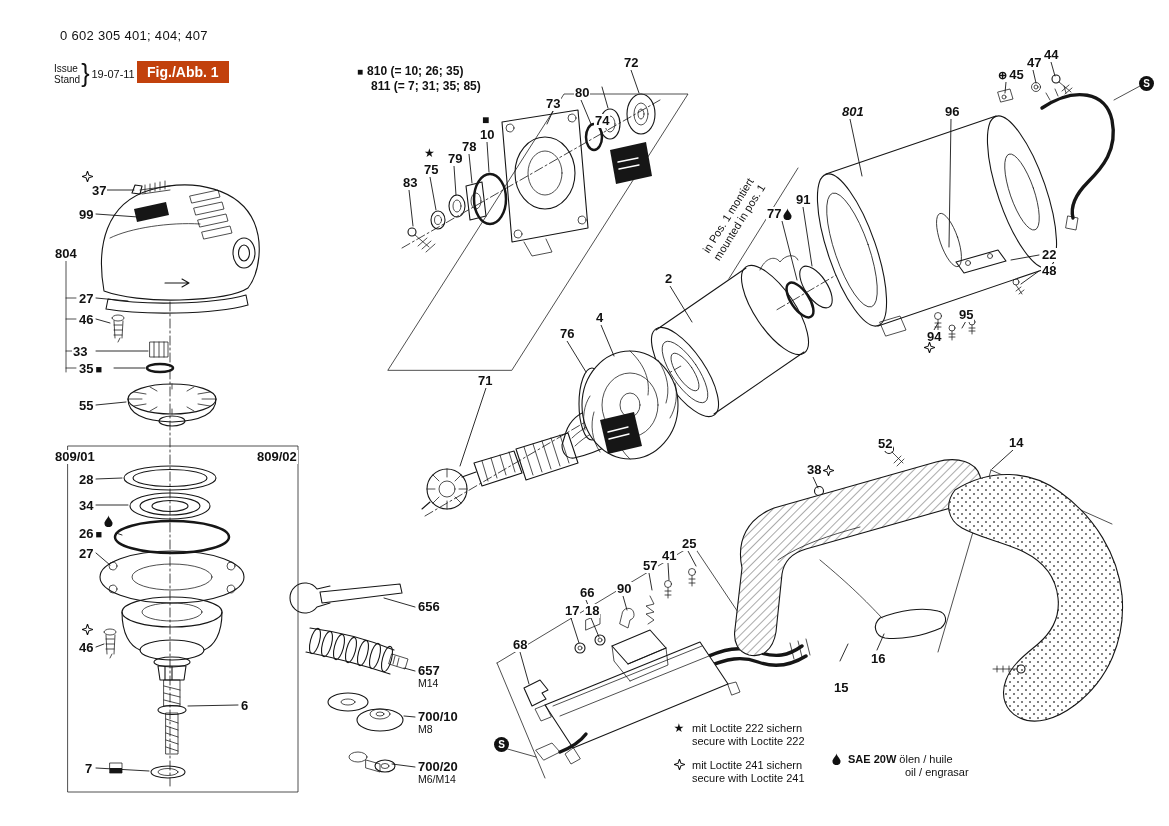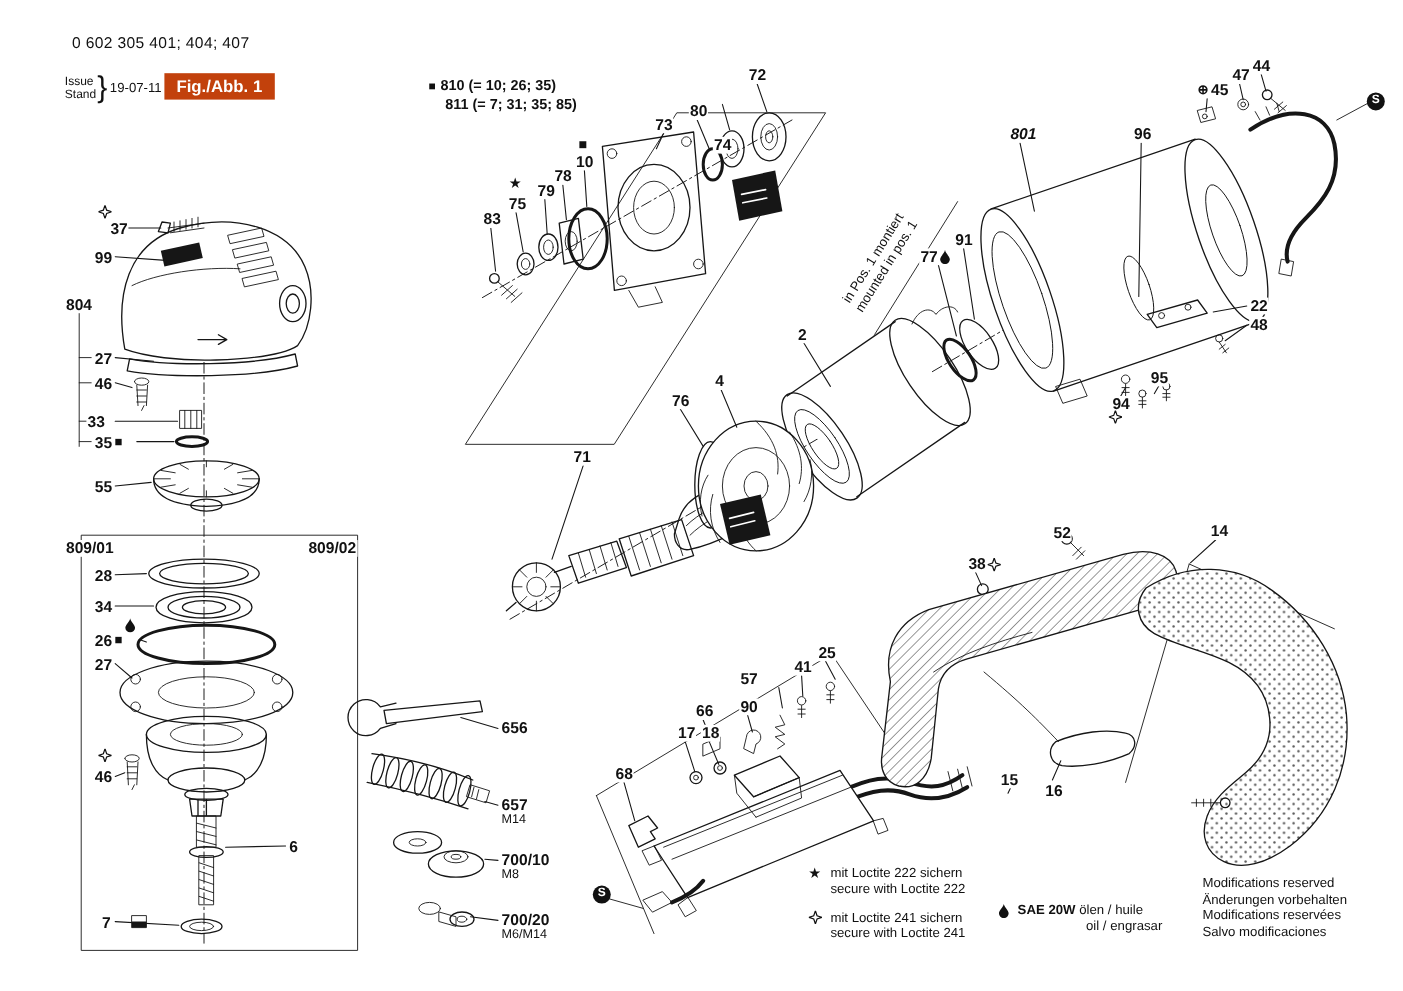--- a/index.html
+++ b/index.html
@@ -489,30 +489,30 @@
       </div>
       <div class="callout" style="left: 584px; top: 604px;">
         <span class="lbl">18</span>
       </div>
       <div class="callout" style="left: 579px; top: 586px;">
         <span class="lbl">66</span>
       </div>
       <div class="callout" style="left: 616px; top: 582px;">
         <span class="lbl">90</span>
       </div>
-      <div class="callout" style="left: 616px; top: 559px; align-items: flex-end;">
+      <div class="callout" style="left: 642px; top: 559px; align-items: flex-end;">
         <span class="lbl">57</span>
       </div>
       <div class="callout" style="left: 661px; top: 549px;">
         <span class="lbl">41</span>
       </div>
       <div class="callout" style="left: 681px; top: 537px;">
         <span class="lbl">25</span>
       </div>
-      <div class="callout" style="left: 833px; top: 643px;">
+      <div class="callout" style="left: 833px; top: 681px;">
         <span class="lbl">15</span>
       </div>
       <div class="callout" style="left: 870px; top: 652px; justify-content: flex-end;">
         <span class="lbl">16</span>
       </div>
       <div class="sym-abs" style="left: 82px; top: 171px;"><svg width="11" height="11" viewBox="0 0 12 12">
           <path d="M6 0L7.5 4.5L12 6L7.5 7.5L6 12L4.5 7.5L0 6L4.5 4.5Z" fill="#fff" stroke="#111" stroke-width="1.1"></path>
         </svg></div>
       <div class="sym-abs" style="left: 424px; top: 147px;">★</div>
       <div class="sym-abs" style="left: 482px; top: 114px;">■</div>
@@ -555,20 +555,14 @@
         <svg width="9" height="12" viewBox="0 0 10 13">
           <path d="M5 0C5 2.5 9.5 6.5 9.5 8.8A4.5 4.5 0 1 1 .5 8.8C.5 6.5 5 2.5 5 0Z" fill="#111"></path>
         </svg>
       </span>
     <span>
       <div><b>SAE 20W</b> <span>ölen / huile</span></div>
       <div class="l2">oil / engrasar</div>
     </span>
   </div>
 
-  <div class="legend-mods">
-    <div>Modifications reserved</div>
-    <div>Änderungen vorbehalten</div>
-    <div>Modifications reservées</div>
-    <div>Salvo modificaciones</div>
-  </div>
 
 </div>
 
 </body></html>

